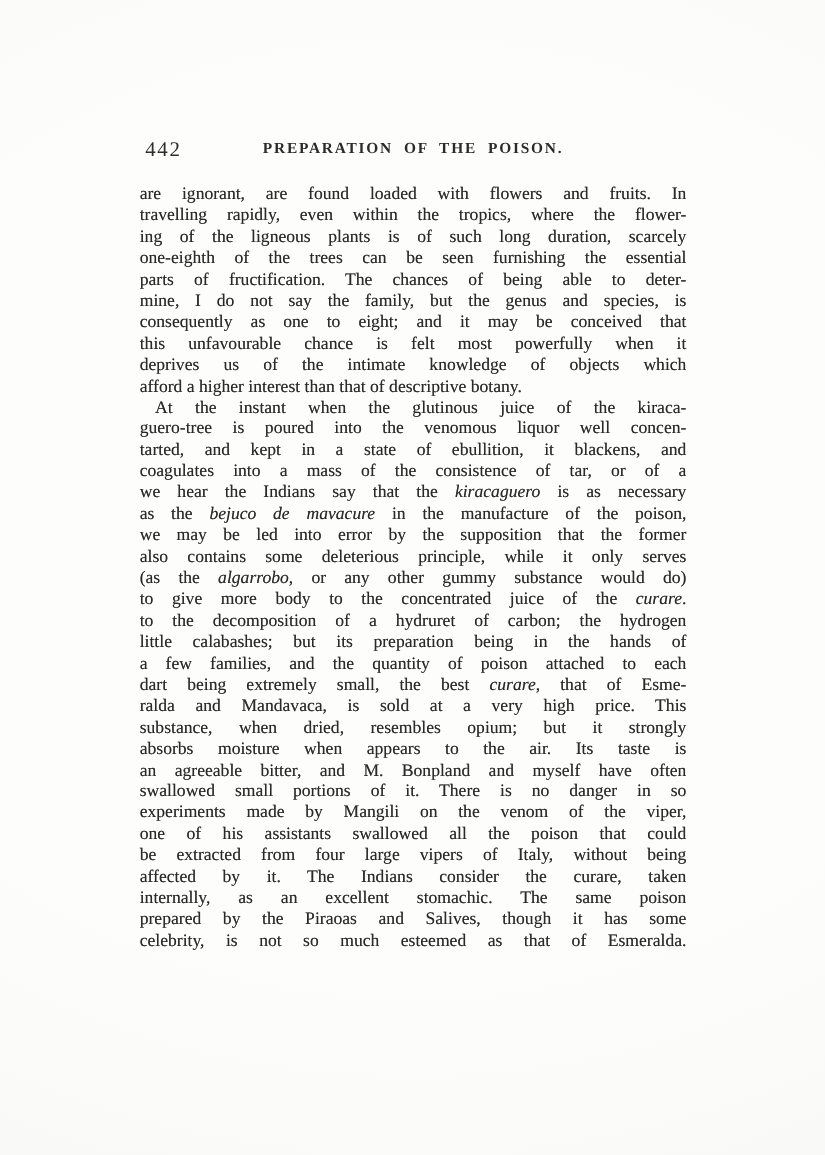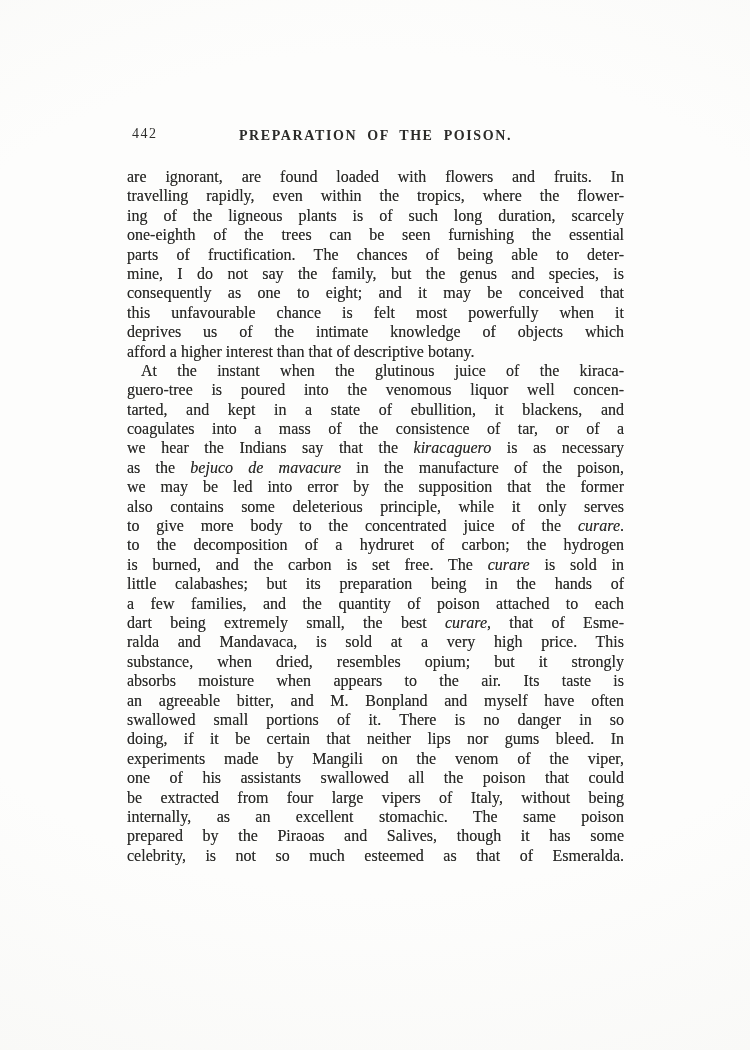--- a/index.html
+++ b/index.html
@@ -25,21 +25,21 @@
     position: absolute;
     left: 127px;
     top: 125px;
     width: 497px;
     height: 22px;
   }
   .pagenum {
     position: absolute;
     left: 5px;
     top: 1px;
-    font-size: 14px;
+    font-size: 19px;
     letter-spacing: 1.5px;
     color: #2e2e2c;
   }
   .running-title {
     position: absolute;
     left: 0;
     right: 0;
     top: 3px;
     text-align: center;
     font-size: 14px;
@@ -93,32 +93,32 @@
       <div class="line"><span>deprives us of the intimate knowledge of objects which</span></div>
       <div class="line flush"><span>afford a higher interest than that of descriptive botany.</span></div>
       <div class="line indent"><span>At the instant when the glutinous juice of the kiraca-</span></div>
       <div class="line"><span>guero-tree is poured into the venomous liquor well concen-</span></div>
       <div class="line"><span>tarted, and kept in a state of ebullition, it blackens, and</span></div>
       <div class="line"><span>coagulates into a mass of the consistence of tar, or of a</span></div>
       <div class="line"><span>we hear the Indians say that the </span><i>kiracaguero</i><span> is as necessary</span></div>
       <div class="line"><span>as the </span><i>bejuco de mavacure</i><span> in the manufacture of the poison,</span></div>
       <div class="line"><span>we may be led into error by the supposition that the former</span></div>
       <div class="line"><span>also contains some deleterious principle, while it only serves</span></div>
+      <div class="line"><span>(as the </span><i>algarrobo</i><span>, or any other gummy substance would do)</span></div>
       <div class="line"><span>to give more body to the concentrated juice of the </span><i>curare</i><span>.</span></div>
       <div class="line"><span>to the decomposition of a hydruret of carbon; the hydrogen</span></div>
-      <div class="line"><span>is burned, and the carbon is set free. The </span><i>curare</i><span> is sold in</span></div>
       <div class="line"><span>little calabashes; but its preparation being in the hands of</span></div>
       <div class="line"><span>a few families, and the quantity of poison attached to each</span></div>
       <div class="line"><span>dart being extremely small, the best </span><i>curare</i><span>, that of Esme-</span></div>
       <div class="line"><span>ralda and Mandavaca, is sold at a very high price. This</span></div>
       <div class="line"><span>substance, when dried, resembles opium; but it strongly</span></div>
       <div class="line"><span>absorbs moisture when appears to the air. Its taste is</span></div>
       <div class="line"><span>an agreeable bitter, and M. Bonpland and myself have often</span></div>
       <div class="line"><span>swallowed small portions of it. There is no danger in so</span></div>
-      <div class="line"><span>doing, if it be certain that neither lips nor gums bleed. In</span></div>
       <div class="line"><span>experiments made by Mangili on the venom of the viper,</span></div>
       <div class="line"><span>one of his assistants swallowed all the poison that could</span></div>
       <div class="line"><span>be extracted from four large vipers of Italy, without being</span></div>
+      <div class="line"><span>affected by it. The Indians consider the curare, taken</span></div>
       <div class="line"><span>internally, as an excellent stomachic. The same poison</span></div>
       <div class="line"><span>prepared by the Piraoas and Salives, though it has some</span></div>
       <div class="line"><span>celebrity, is not so much esteemed as that of Esmeralda.</span></div>
     </div>
 </div>
 
 </body></html>

